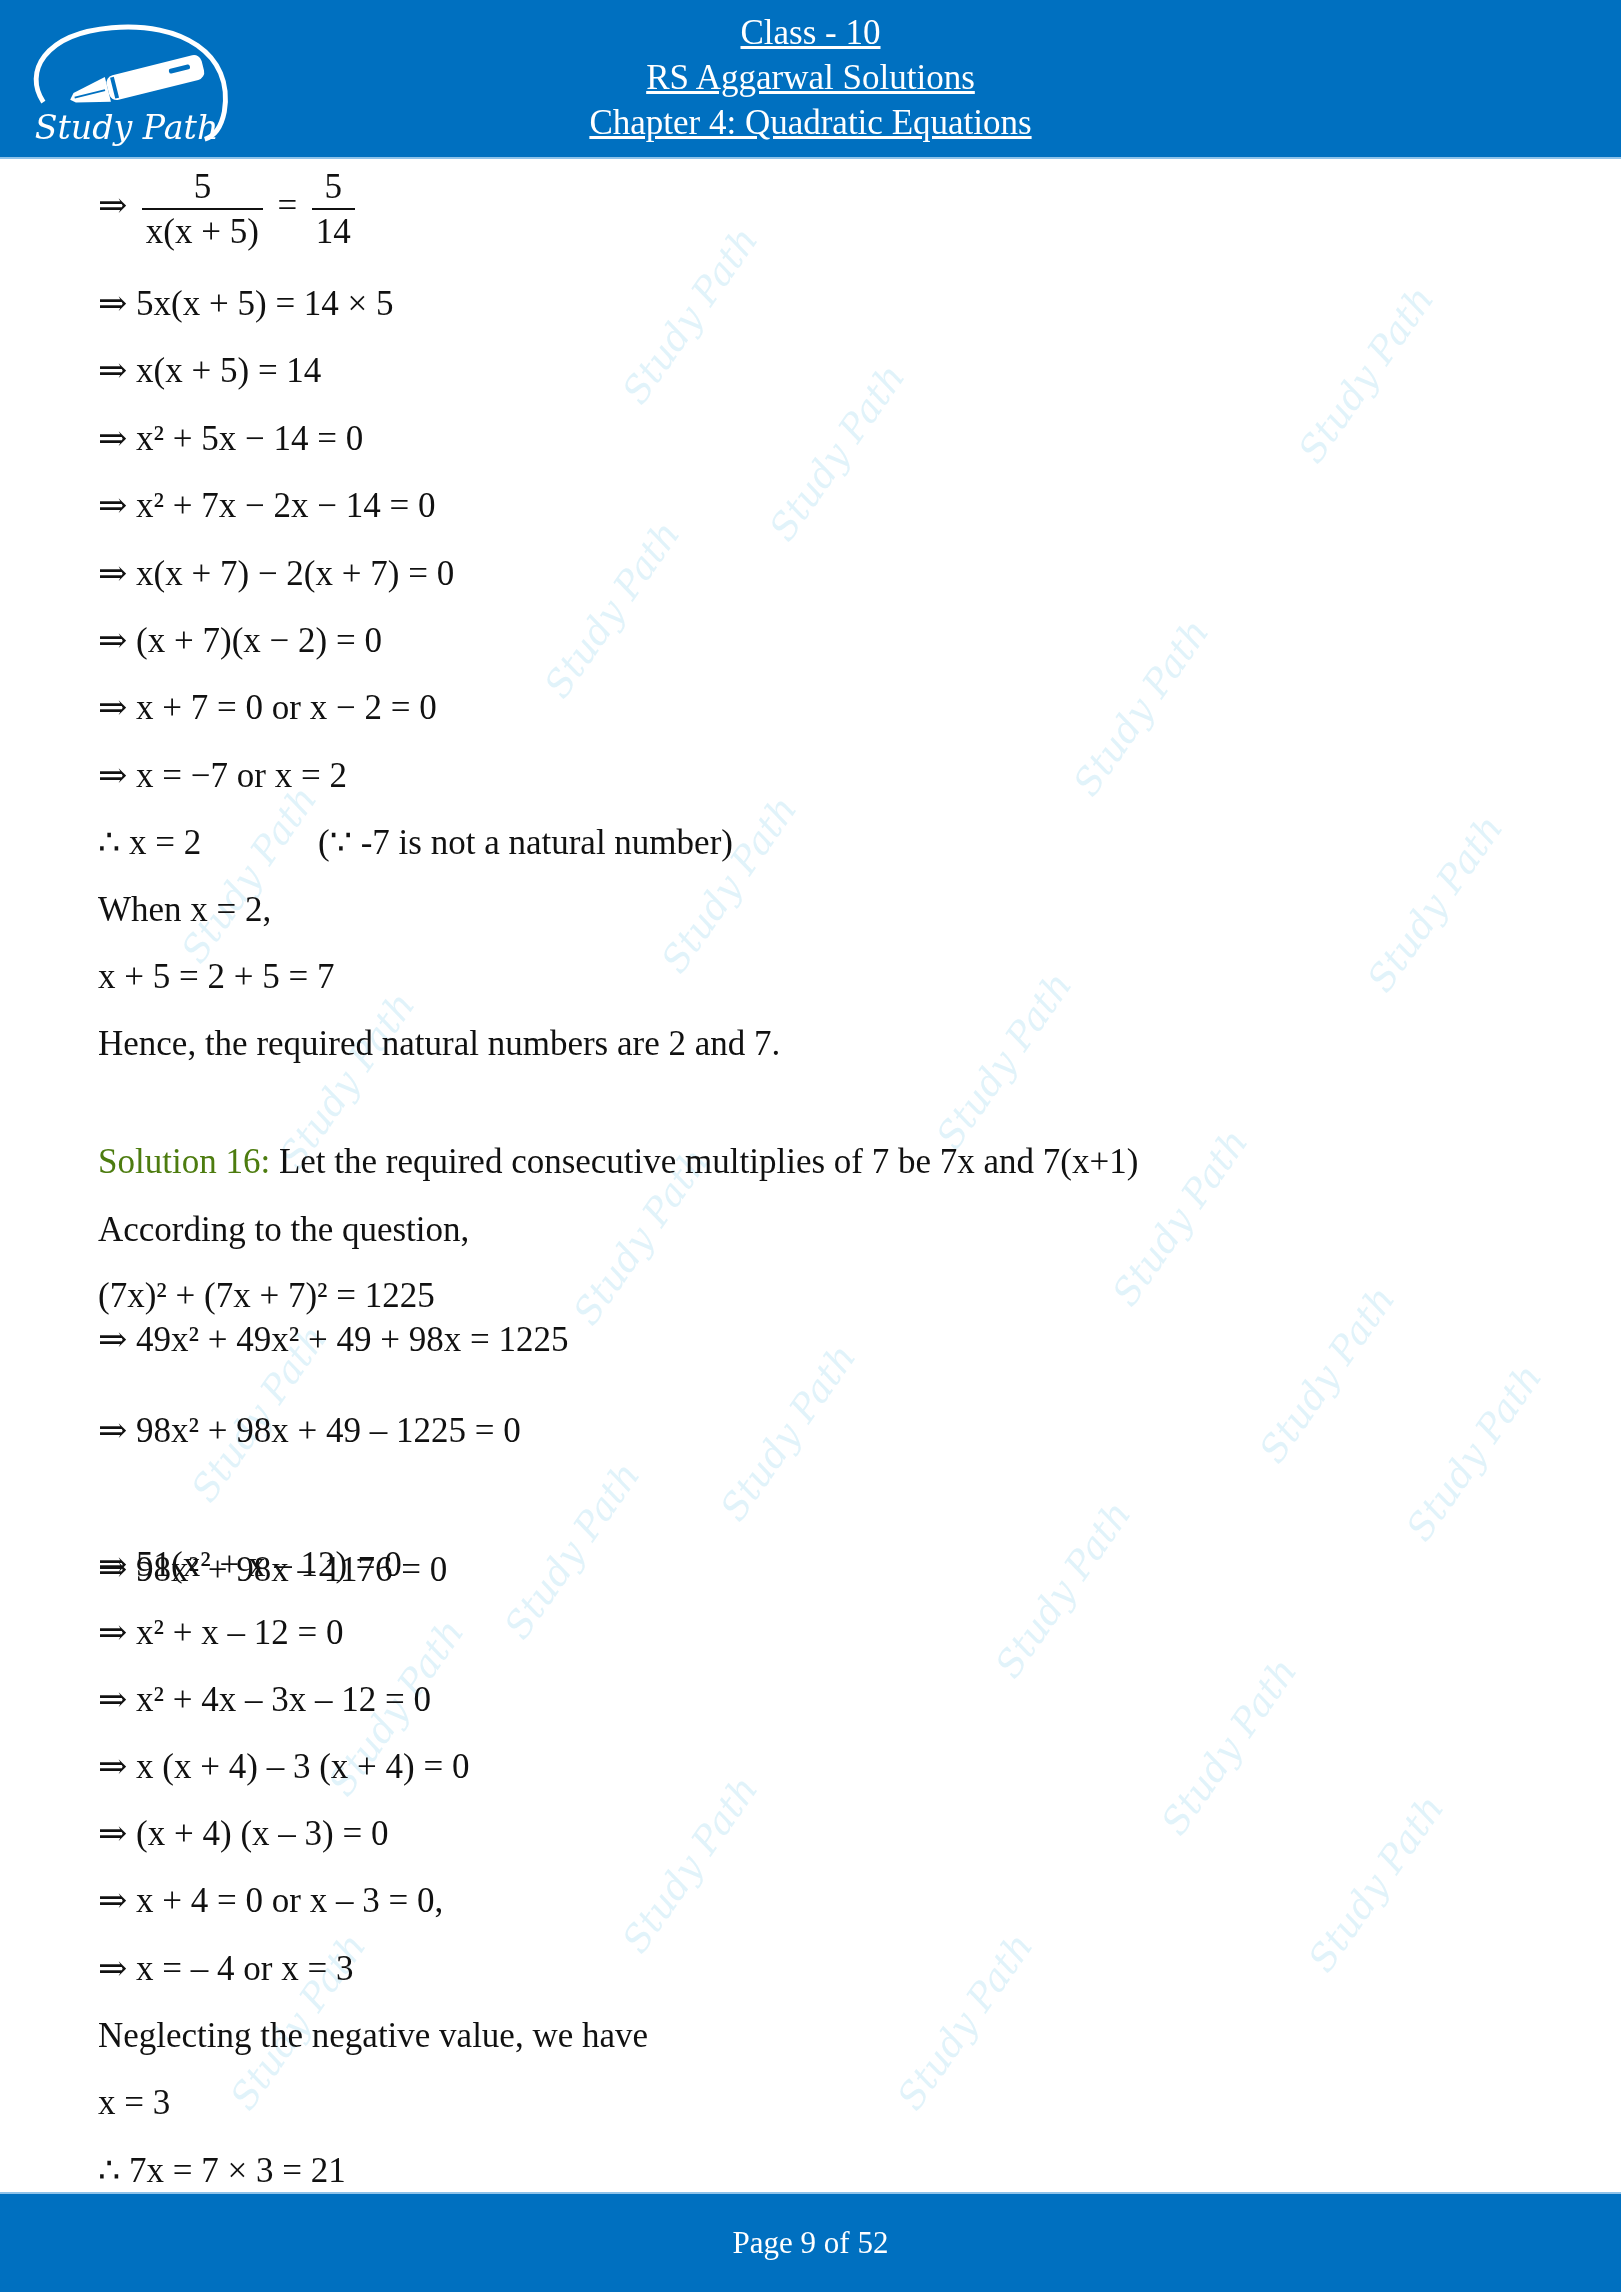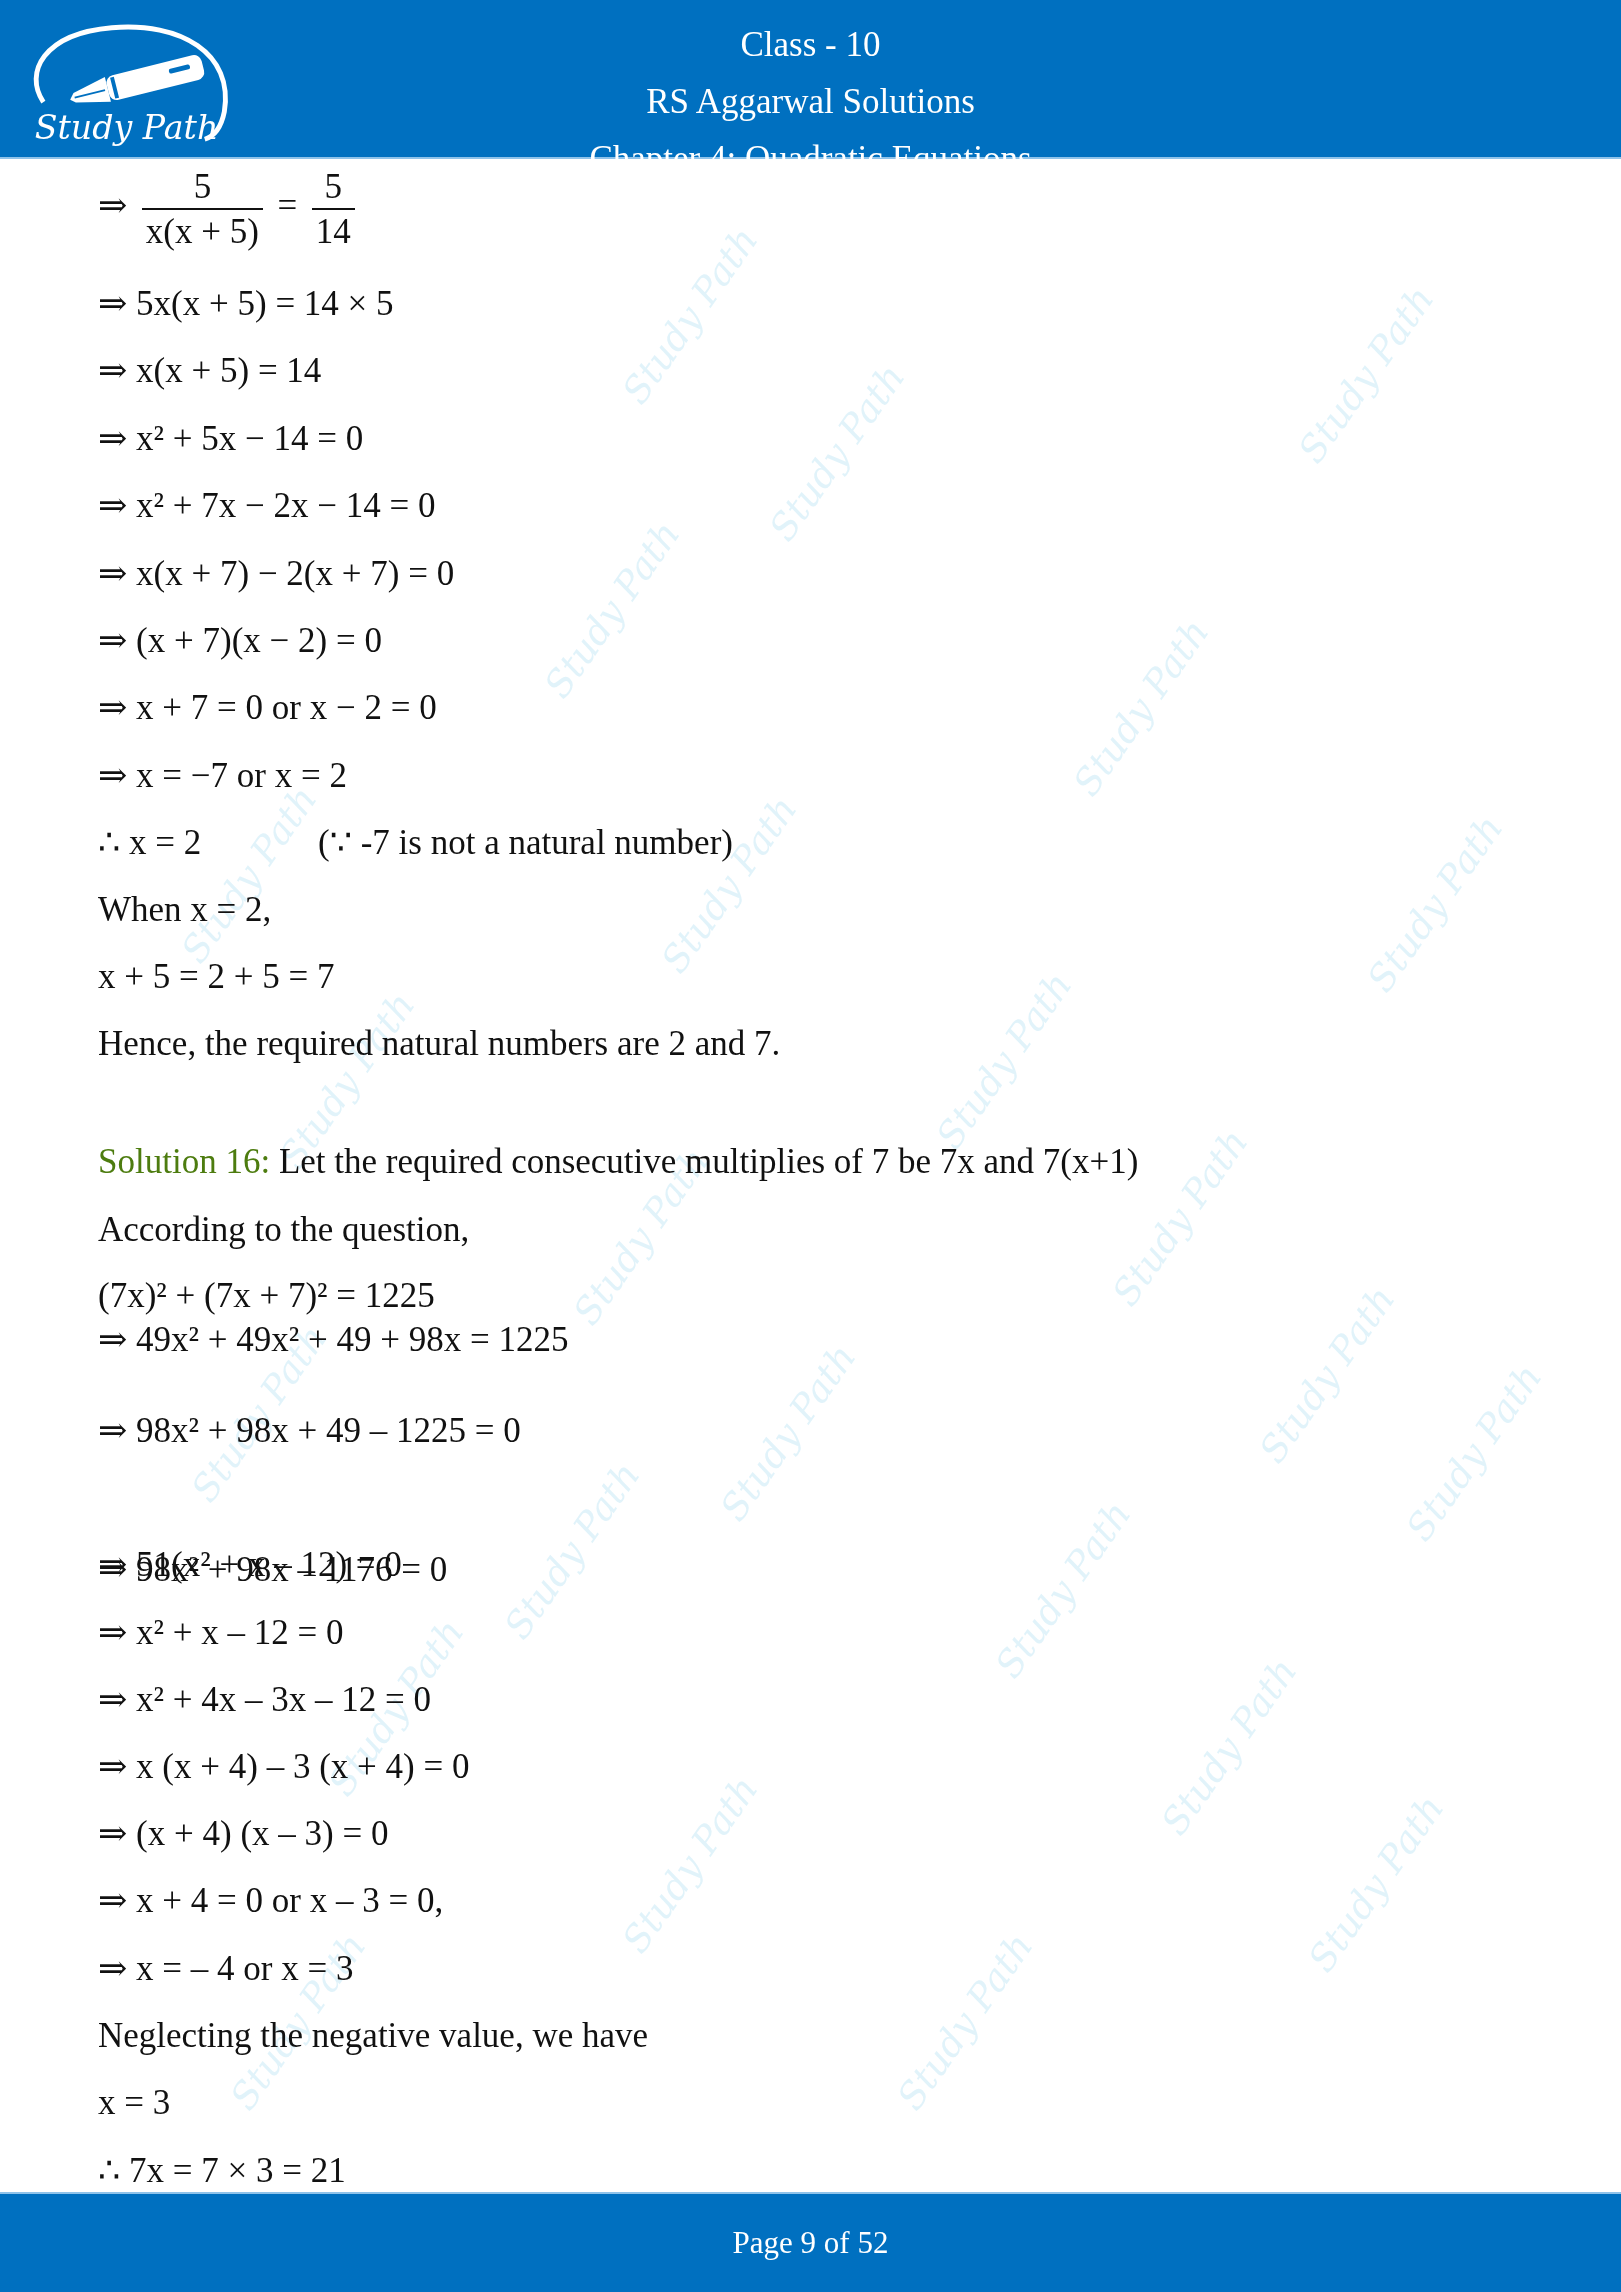--- a/index.html
+++ b/index.html
@@ -12,21 +12,21 @@
     .header {
       position: absolute; left: 0; top: 0; width: 1621px; height: 157px;
       background: #0070c0;
       border-bottom: 2.9px solid #8fc3ea;
     }
     .logo { position: absolute; left: 13.7px; top: 13.7px; width: 225px; height: 137px; }
     .header-titles {
       position: absolute; left: 0; right: 0; top: 9.8px; text-align: center; color: #fff;
       font-size: 35px; line-height: 45px;
     }
-    .header-titles div { margin: 12px; }
+    .header-titles div { margin: 0; text-decoration: underline; }
 
     .content { position: absolute; left: 98px; top: 157px; width: 1451px; }
     .line {
       position: absolute; left: 0; white-space: nowrap; font-size: 35px; line-height: 43px;
     }
     .frac { display: inline-block; vertical-align: middle; text-align: center; margin: 0 5.9px; }
     .frac .num, .frac .den { display: block; line-height: 43px; padding: 0 3.9px; }
     .frac .num { border-bottom: 2.9px solid #111; }
     .sol-label { color: #4d7c0f; font-weight: normal; }
     .reason { margin-left: 108px; }

